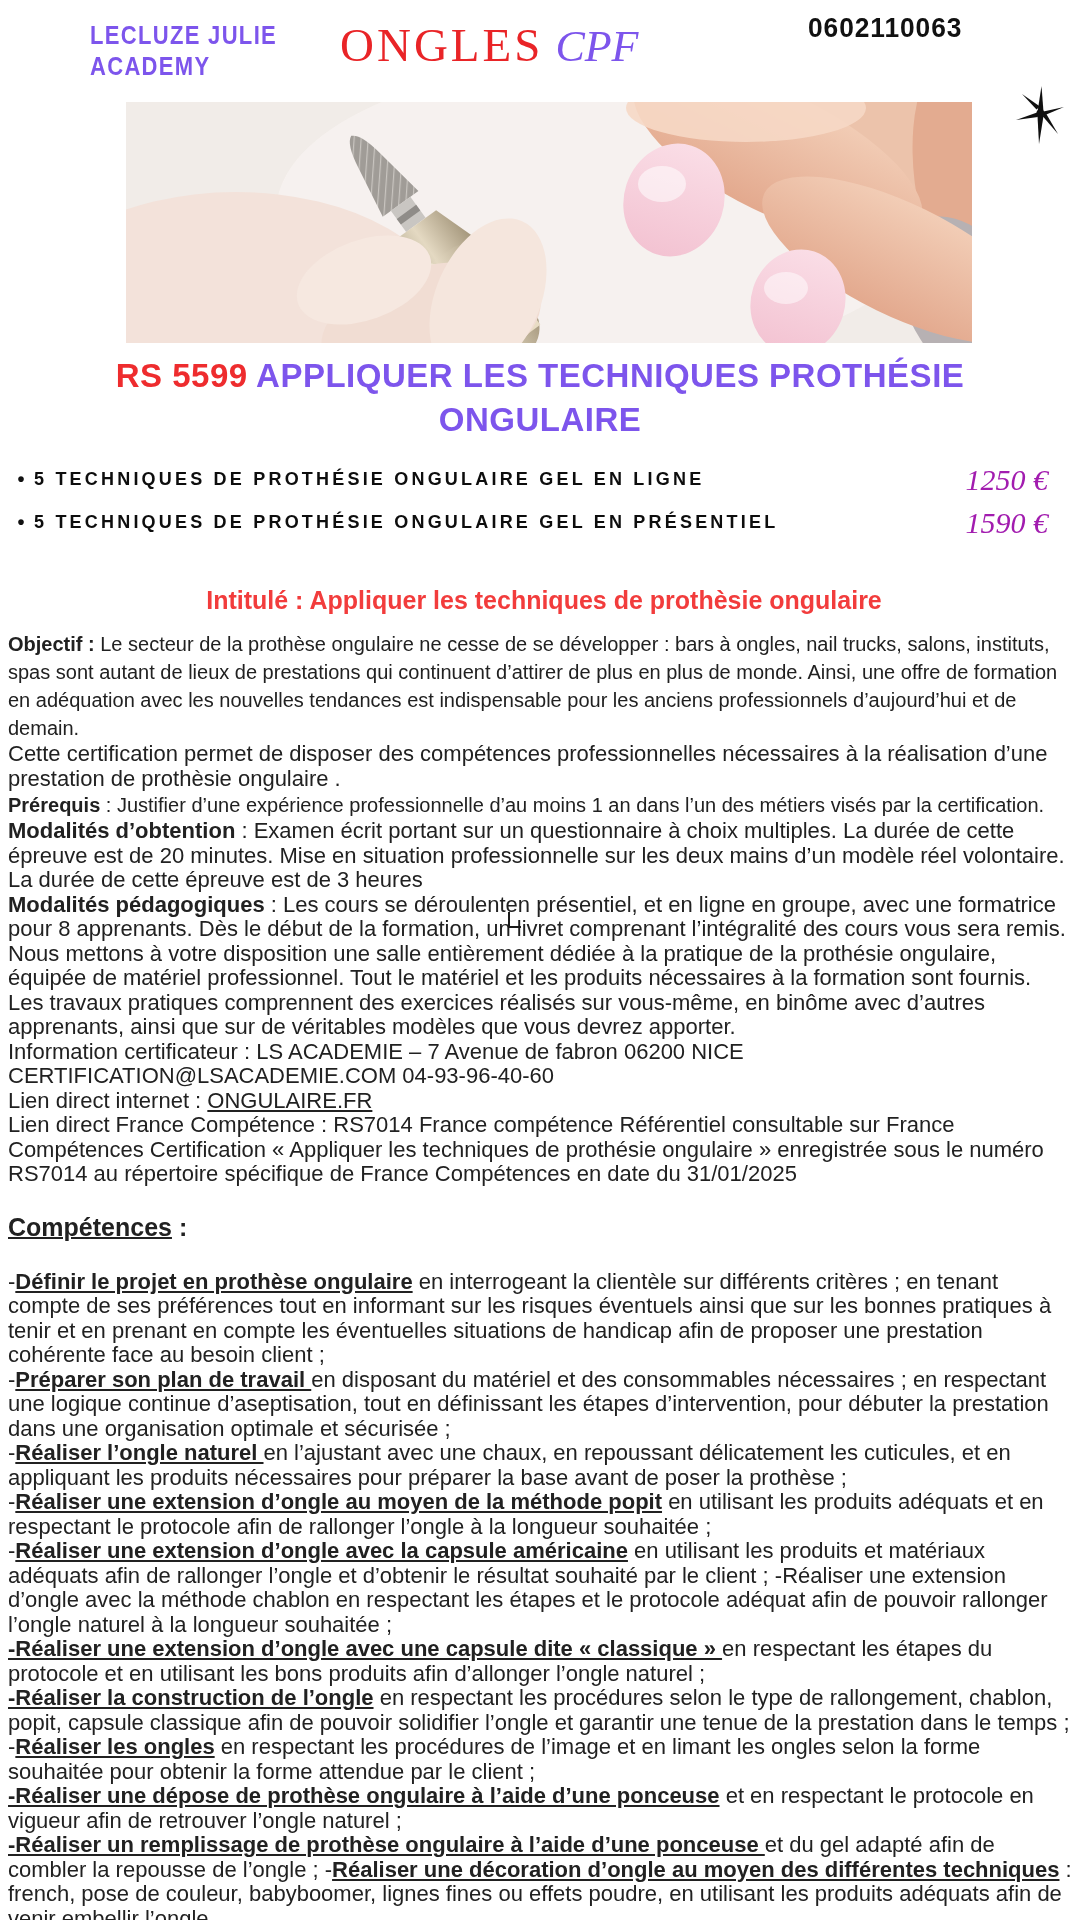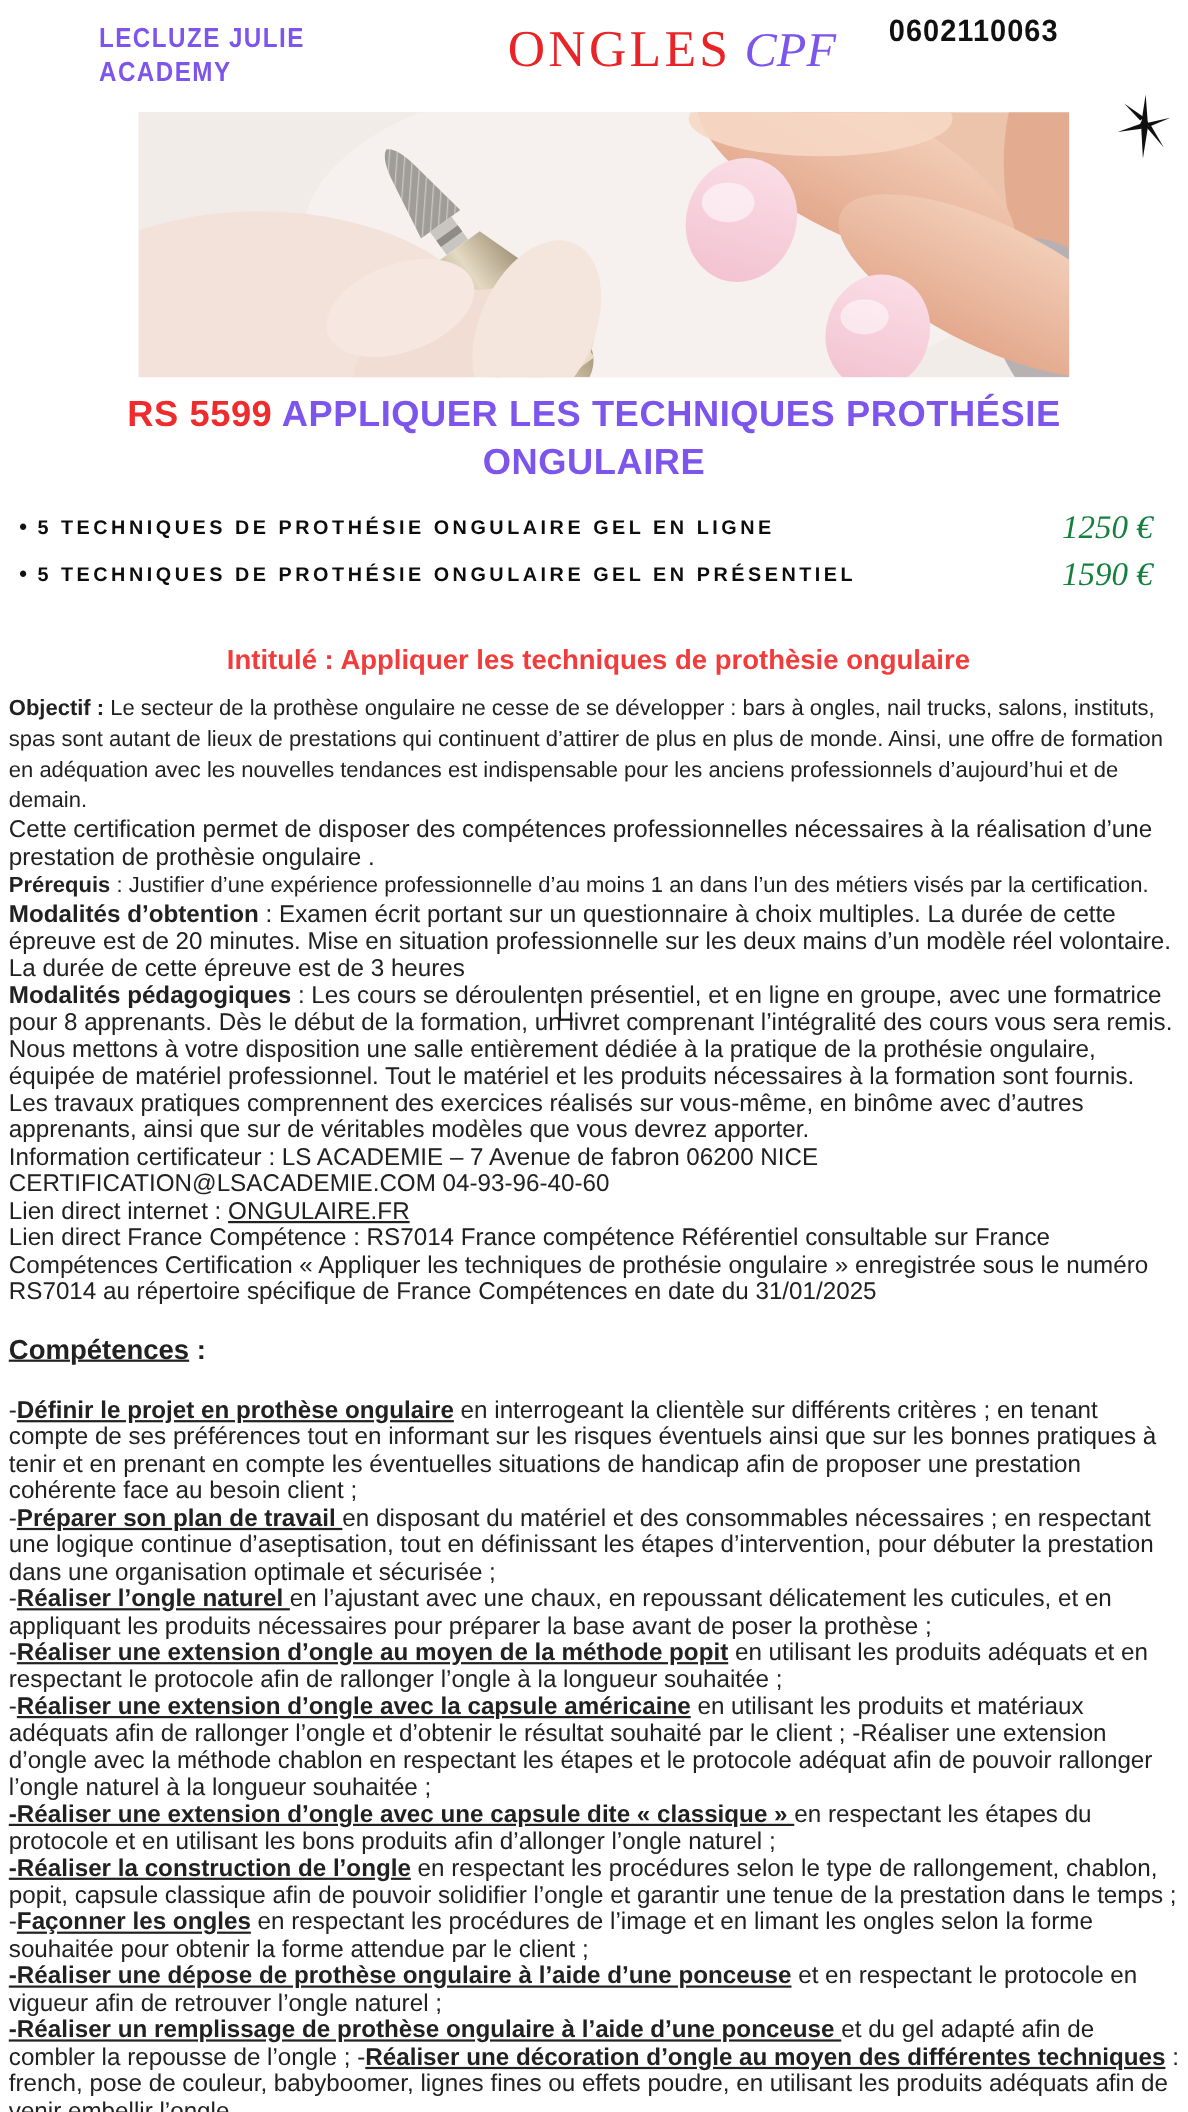--- a/index.html
+++ b/index.html
@@ -2,21 +2,21 @@
 <html><head>
 <meta charset="utf-8">
 <style>
   html,body{margin:0;padding:0;background:#ffffff;}
   .page{position:relative;width:1080px;height:1920px;background:#fff;overflow:hidden;
         font-family:"Liberation Sans",sans-serif;color:#212121;padding-left:20px;}
 
   
   .brand{position:absolute;left:90px;top:20px;font-weight:800;font-size:25px;line-height:31px;
          letter-spacing:1.5px;color:var(--purple);transform:scaleX(.88);transform-origin:left top;}
-  .logo{position:absolute;left:330px;top:18px;width:430px;text-align:right;white-space:nowrap;}
+  .logo{position:absolute;left:340px;top:18px;width:430px;text-align:left;white-space:nowrap;}
   .logo .main{font-family:"Liberation Serif",serif;font-size:47px;letter-spacing:3px;color:var(--red-logo);}
   .logo .sub{font-family:"Liberation Serif",serif;font-style:italic;font-size:44px;color:var(--purple);margin-left:12px;}
   .phone{position:absolute;left:808px;top:12px;font-weight:800;font-size:28px;letter-spacing:1px;
          color:#111;transform:scaleX(.94);transform-origin:left top;}
   .star{position:absolute;left:1016px;top:86px;width:48px;height:58px;}
 
   
   .photo{position:absolute;left:126px;top:102px;width:846px;height:241px;overflow:hidden;background:#f1ece8;}
   .photo svg{display:block;}
 
@@ -24,21 +24,21 @@
   .title{position:absolute;left:0;top:354px;width:1080px;text-align:center;
          font-weight:800;font-size:33px;line-height:44px;letter-spacing:.5px;color:var(--purple);}
   .title .code{color:var(--red);}
 
   
   .offers{position:absolute;left:8px;top:458px;width:1040px;}
   .offer-row{display:flex;align-items:center;height:43px;}
   .offer-dot{width:26px;font-size:20px;font-weight:700;color:#111;text-align:center;}
   .offer-label{font-weight:800;font-size:18px;letter-spacing:3.2px;color:#0d0d0d;}
   .offer-price{margin-left:auto;font-family:"Liberation Serif",serif;font-style:italic;
-               font-size:30px;color:#15803d;white-space:nowrap;}
+               font-size:30px;color:#a21caf;white-space:nowrap;}
 
   
   .intitule{position:absolute;left:4px;top:586px;width:1080px;text-align:center;
             font-weight:700;font-size:25px;color:var(--red-intitule);}
 
   
   .body{position:absolute;left:8px;top:630px;width:1064px;}
   .body p{margin:0;}
   p.lg{font-size:20px;line-height:28px;}
   p.sm{font-size:22px;line-height:24.5px;}
@@ -172,21 +172,21 @@
       </div>
     <p class="comp-head"><span class="u">Compétences</span><span> :</span></p>
     <div id="competences">
         <p class="sm"><span>-</span><span class="b u">Définir le projet en prothèse ongulaire</span><span> en interrogeant la clientèle sur différents critères ; en tenant compte de ses préférences tout en informant sur les risques éventuels ainsi que sur les bonnes pratiques à tenir et en prenant en compte les éventuelles situations de handicap afin de proposer une prestation cohérente face au besoin client ;</span></p>
         <p class="sm"><span>-</span><span class="b u">Préparer son plan de travail </span><span>en disposant du matériel et des consommables nécessaires ; en respectant une logique continue d’aseptisation, tout en définissant les étapes d’intervention, pour débuter la prestation dans une organisation optimale et sécurisée ;</span></p>
         <p class="sm"><span>-</span><span class="b u">Réaliser l’ongle naturel </span><span>en l’ajustant avec une chaux, en repoussant délicatement les cuticules, et en appliquant les produits nécessaires pour préparer la base avant de poser la prothèse ;</span></p>
         <p class="sm"><span>-</span><span class="b u">Réaliser une extension d’ongle au moyen de la méthode popit</span><span> en utilisant les produits adéquats et en respectant le protocole afin de rallonger l’ongle à la longueur souhaitée ;</span></p>
         <p class="sm"><span>-</span><span class="b u">Réaliser une extension d’ongle avec la capsule américaine</span><span> en utilisant les produits et matériaux adéquats afin de rallonger l’ongle et d’obtenir le résultat souhaité par le client ; -Réaliser une extension d’ongle avec la méthode chablon en respectant les étapes et le protocole adéquat afin de pouvoir rallonger l’ongle naturel à la longueur souhaitée ;</span></p>
         <p class="sm"><span class="b u">-Réaliser une extension d’ongle avec une capsule dite « classique » </span><span>en respectant les étapes du protocole et en utilisant les bons produits afin d’allonger l’ongle naturel ;</span></p>
         <p class="sm"><span class="b u">-Réaliser la construction de l’ongle</span><span> en respectant les procédures selon le type de rallongement, chablon, popit, capsule classique afin de pouvoir solidifier l’ongle et garantir une tenue de la prestation dans le temps ;</span></p>
-        <p class="sm"><span>-</span><span class="b u">Façonner les ongles</span><span> en respectant les procédures de l’image et en limant les ongles selon la forme souhaitée pour obtenir la forme attendue par le client ;</span></p>
+        <p class="sm"><span>-</span><span class="b u">Réaliser les ongles</span><span> en respectant les procédures de l’image et en limant les ongles selon la forme souhaitée pour obtenir la forme attendue par le client ;</span></p>
         <p class="sm"><span class="b u">-Réaliser une dépose de prothèse ongulaire à l’aide d’une ponceuse</span><span> et en respectant le protocole en vigueur afin de retrouver l’ongle naturel ;</span></p>
         <p class="sm"><span class="b u">-Réaliser un remplissage de prothèse ongulaire à l’aide d’une ponceuse </span><span>et du gel adapté afin de combler la repousse de l’ongle ; -</span><span class="b u">Réaliser une décoration d’ongle au moyen des différentes techniques</span><span> : french, pose de couleur, babyboomer, lignes fines ou effets poudre, en utilisant les produits adéquats afin de venir embellir l’ongle.</span></p>
       </div>
   </div>
 
   <div class="cursor-artifact"></div>
 
 </div>
 
 </body></html>

